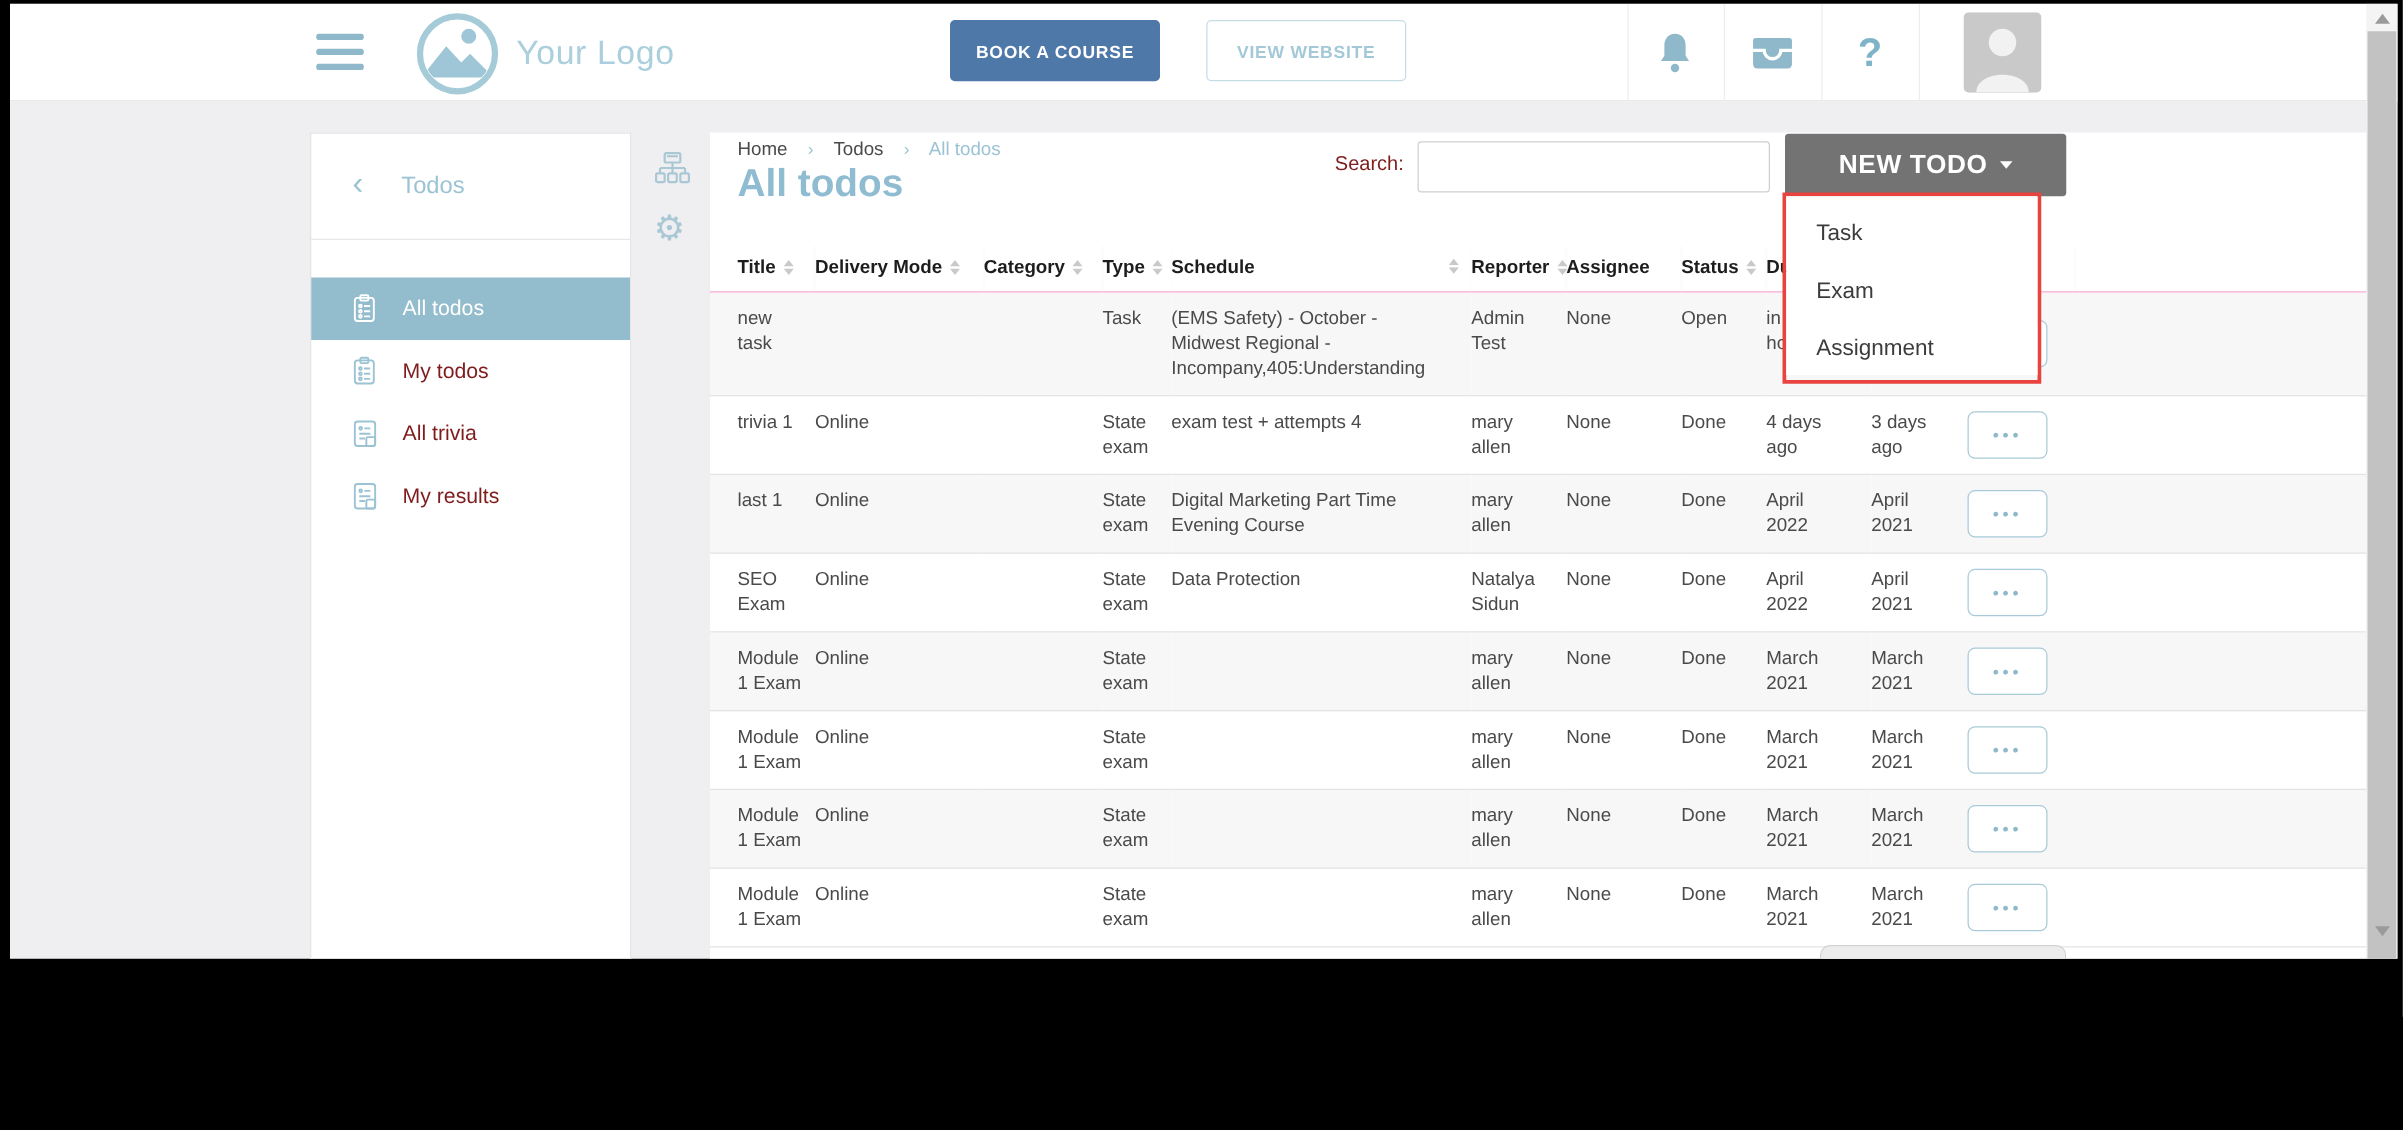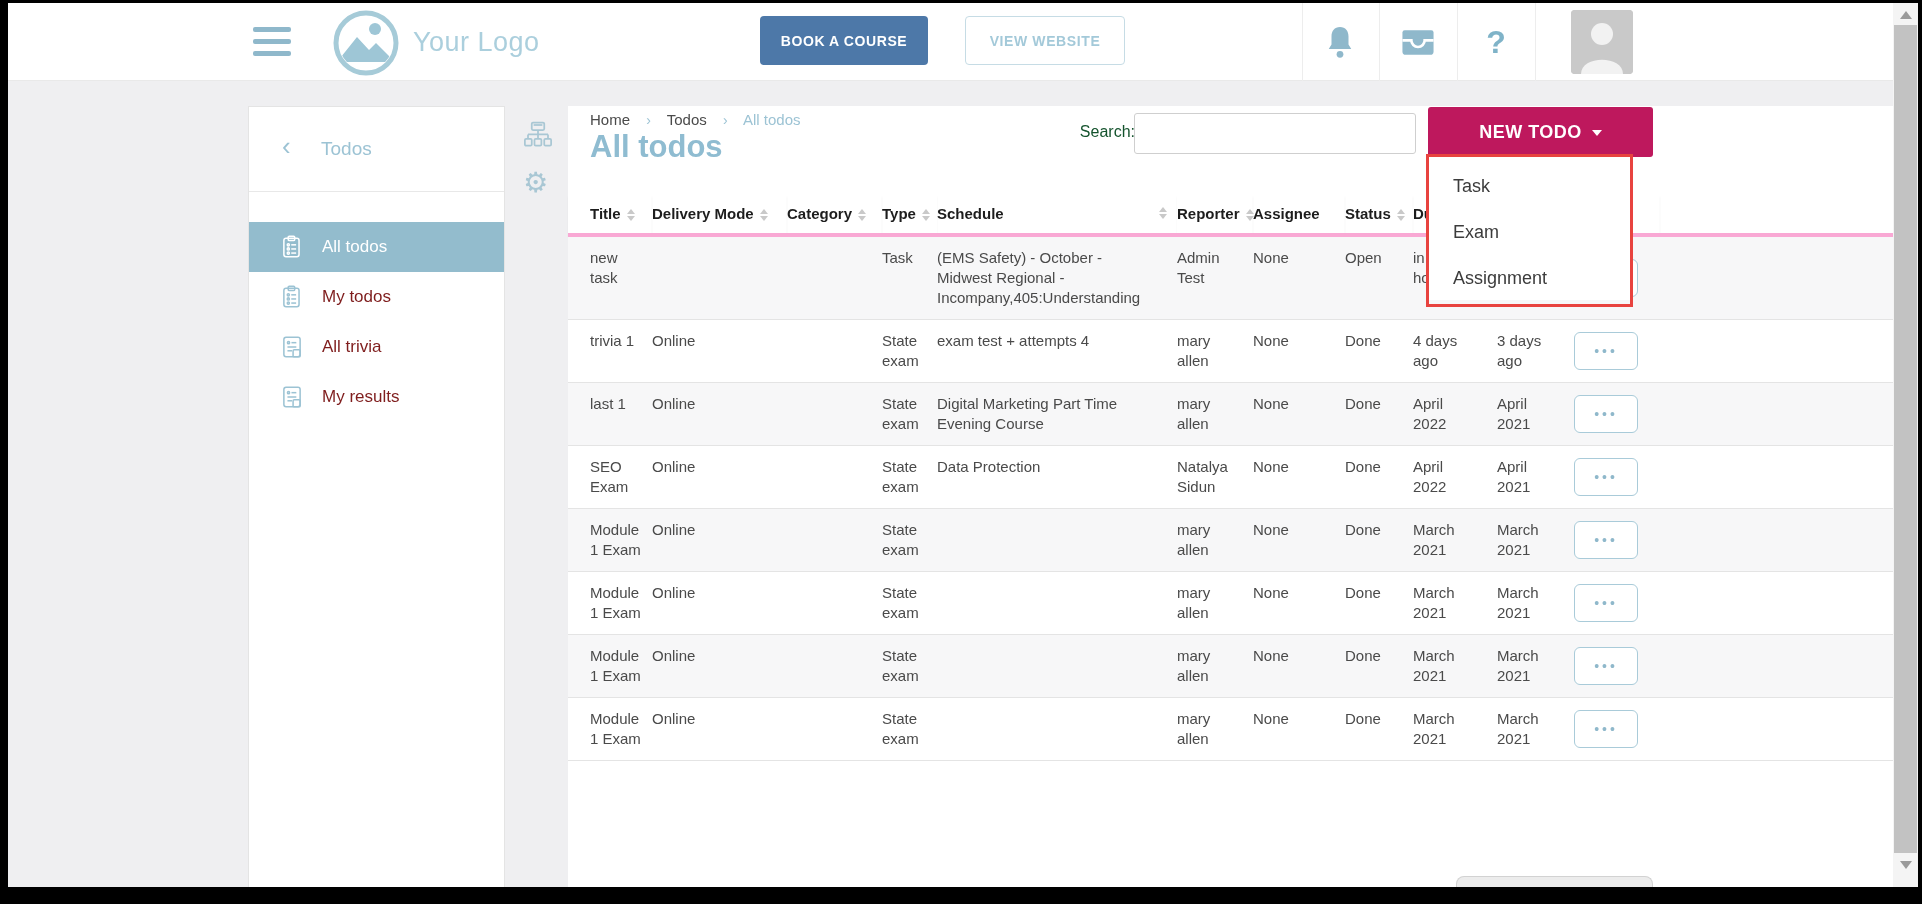--- a/index.html
+++ b/index.html
@@ -1,19 +1,19 @@
 <!DOCTYPE html>
 <html><head>
 <meta charset="utf-8">
 <style>
   html,body{margin:0;padding:0;background:#000;}
   *{box-sizing:border-box;}
   .screen{position:relative;width:1922px;height:904px;background:#000;overflow:hidden;
           font-family:"Liberation Sans","DejaVu Sans",sans-serif;}
-  .window{position:absolute;left:8px;top:3px;width:1910px;height:884px;background:#efeff1;overflow:hidden;}
+  .window{position:absolute;left:8px;top:3px;width:1910px;height:764px;background:#efeff1;overflow:hidden;}
 
   
   .topbar{position:absolute;left:0;top:0;width:100%;height:78px;background:#fff;border-bottom:1px solid #e9e9e9;}
   .burger{position:absolute;left:245px;top:24px;width:38px;cursor:pointer;}
   .burger div{height:5px;background:#8fb8cb;border-radius:2px;margin-bottom:7px;}
   .logo-badge{position:absolute;left:325px;top:7px;}
   .logo-text{position:absolute;left:405px;top:24px;font-size:27px;color:#abcfdd;letter-spacing:.5px;}
   .btn-book{position:absolute;left:752px;top:13px;width:168px;height:49px;background:#4d78a8;border:none;border-radius:4px;
             color:#fff;font-size:14px;font-weight:bold;letter-spacing:.6px;font-family:inherit;cursor:pointer;}
   .btn-view{position:absolute;left:957px;top:13px;width:160px;height:49px;background:#fff;border:1px solid #c6dce5;border-radius:4px;
@@ -38,37 +38,37 @@
   .rail-ic{position:absolute;cursor:pointer;color:#a9c7d4;}
   .rail-gear{left:515px;top:163px;font-size:28px;color:#a9c7d4;}
 
   
   .card{position:absolute;left:560px;top:103px;right:25px;bottom:0;background:#fff;}
   .crumbs{position:absolute;left:22px;top:5px;font-size:15px;color:#4a4a4a;}
   .crumb{cursor:pointer;}
   .crumb-sep{color:#9cc3d4;padding:0 12px;font-size:14px;}
   .crumb-cur{color:#9cc3d4;}
   .page-title{position:absolute;left:22px;top:23px;font-size:31px;font-weight:bold;color:#8fbcd1;}
-  .search-lab{position:absolute;left:482px;top:17px;width:85px;text-align:right;font-size:16px;color:#14532d;}
+  .search-lab{position:absolute;left:470px;top:17px;width:85px;text-align:right;font-size:16px;color:#7f1d1d;}
   .search-in{position:absolute;left:566px;top:7px;width:282px;height:41px;border:1px solid #cfcfcf;border-radius:3px;
              font-size:15px;padding:0 10px;font-family:inherit;background:#fff;}
-  .btn-new{position:absolute;left:860px;top:1px;width:225px;height:50px;background:#be185d;border:none;border-radius:3px;
-           color:#fff;font-size:18px;font-weight:bold;letter-spacing:.5px;font-family:inherit;cursor:pointer;z-index:5;}
+  .btn-new{position:absolute;left:860px;top:1px;width:225px;height:50px;background:#737373;border:none;border-radius:3px;
+           color:#fff;font-size:21px;font-weight:bold;letter-spacing:.5px;font-family:inherit;cursor:pointer;z-index:5;}
   .caret{display:inline-block;width:0;height:0;border-left:5px solid transparent;border-right:5px solid transparent;
          border-top:6px solid #fff;margin-left:10px;vertical-align:middle;}
 
   
   .annot{position:absolute;left:858px;top:48px;width:207px;height:153px;border:3px solid #e8433f;z-index:6;}
   .menu{position:absolute;left:0;top:0;width:201px;height:143px;background:#fff;padding-top:6px;}
   .menu-item{height:46px;line-height:46px;padding-left:24px;font-size:18px;color:#3c3c3c;cursor:pointer;}
 
   
   .tablewrap{position:absolute;left:0;top:89px;right:0;}
   table{width:100%;border-collapse:collapse;table-layout:fixed;font-size:15px;color:#4a4a4a;}
-  thead th{text-align:left;font-weight:bold;color:#1d1d1d;padding:9px 2px 9px 0;border-bottom:4px solid #f9a8d4;
+  thead th{text-align:left;font-weight:bold;color:#1d1d1d;padding:9px 2px 9px 0;border-bottom:1px solid #f9a8d4;
            white-space:nowrap;line-height:20px;cursor:pointer;box-shadow:0 2px 2px rgba(0,0,0,.04);}
   thead th:first-child{padding-left:22px;}
   tbody td{padding:11px 8px 11px 0;border-bottom:1px solid #e4e4e4;vertical-align:top;line-height:20px;}
   tbody td:first-child{padding-left:22px;}
   tbody tr:nth-child(odd){background:#f7f7f8;}
   td.due{padding-right:32px;white-space:pre-line;}
   td.sched{padding-right:30px;}
   td.actions{vertical-align:middle;}
   th.schedule{position:relative;}
   th.schedule .sort{position:absolute;right:10px;top:12px;margin-left:0;}

